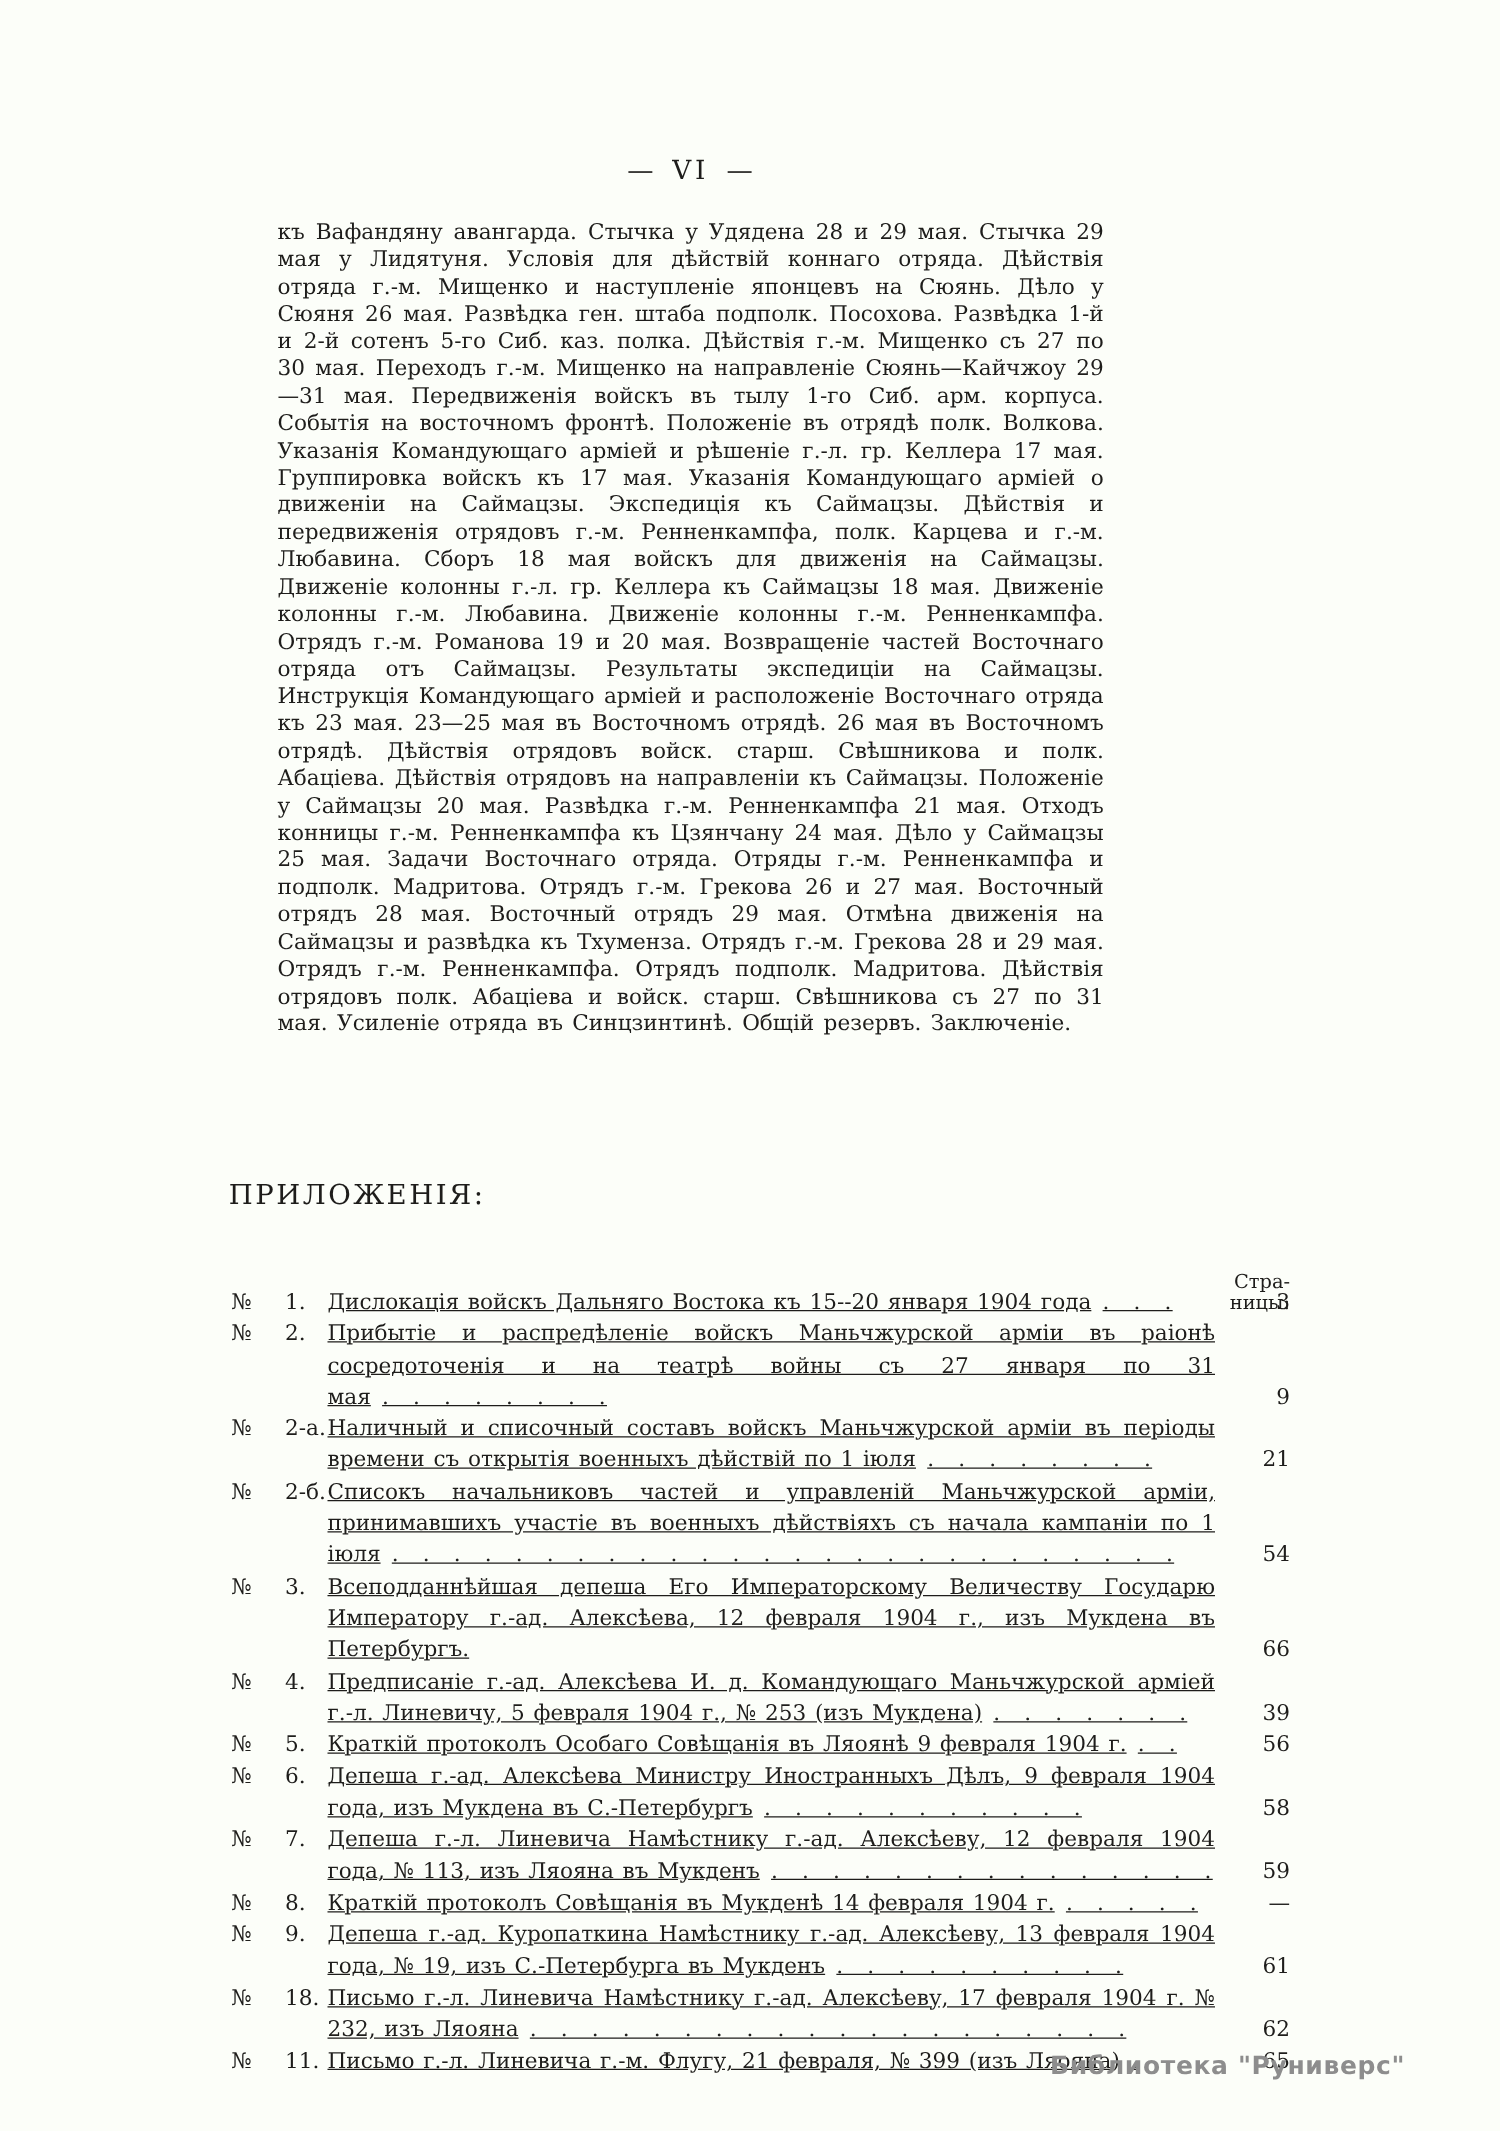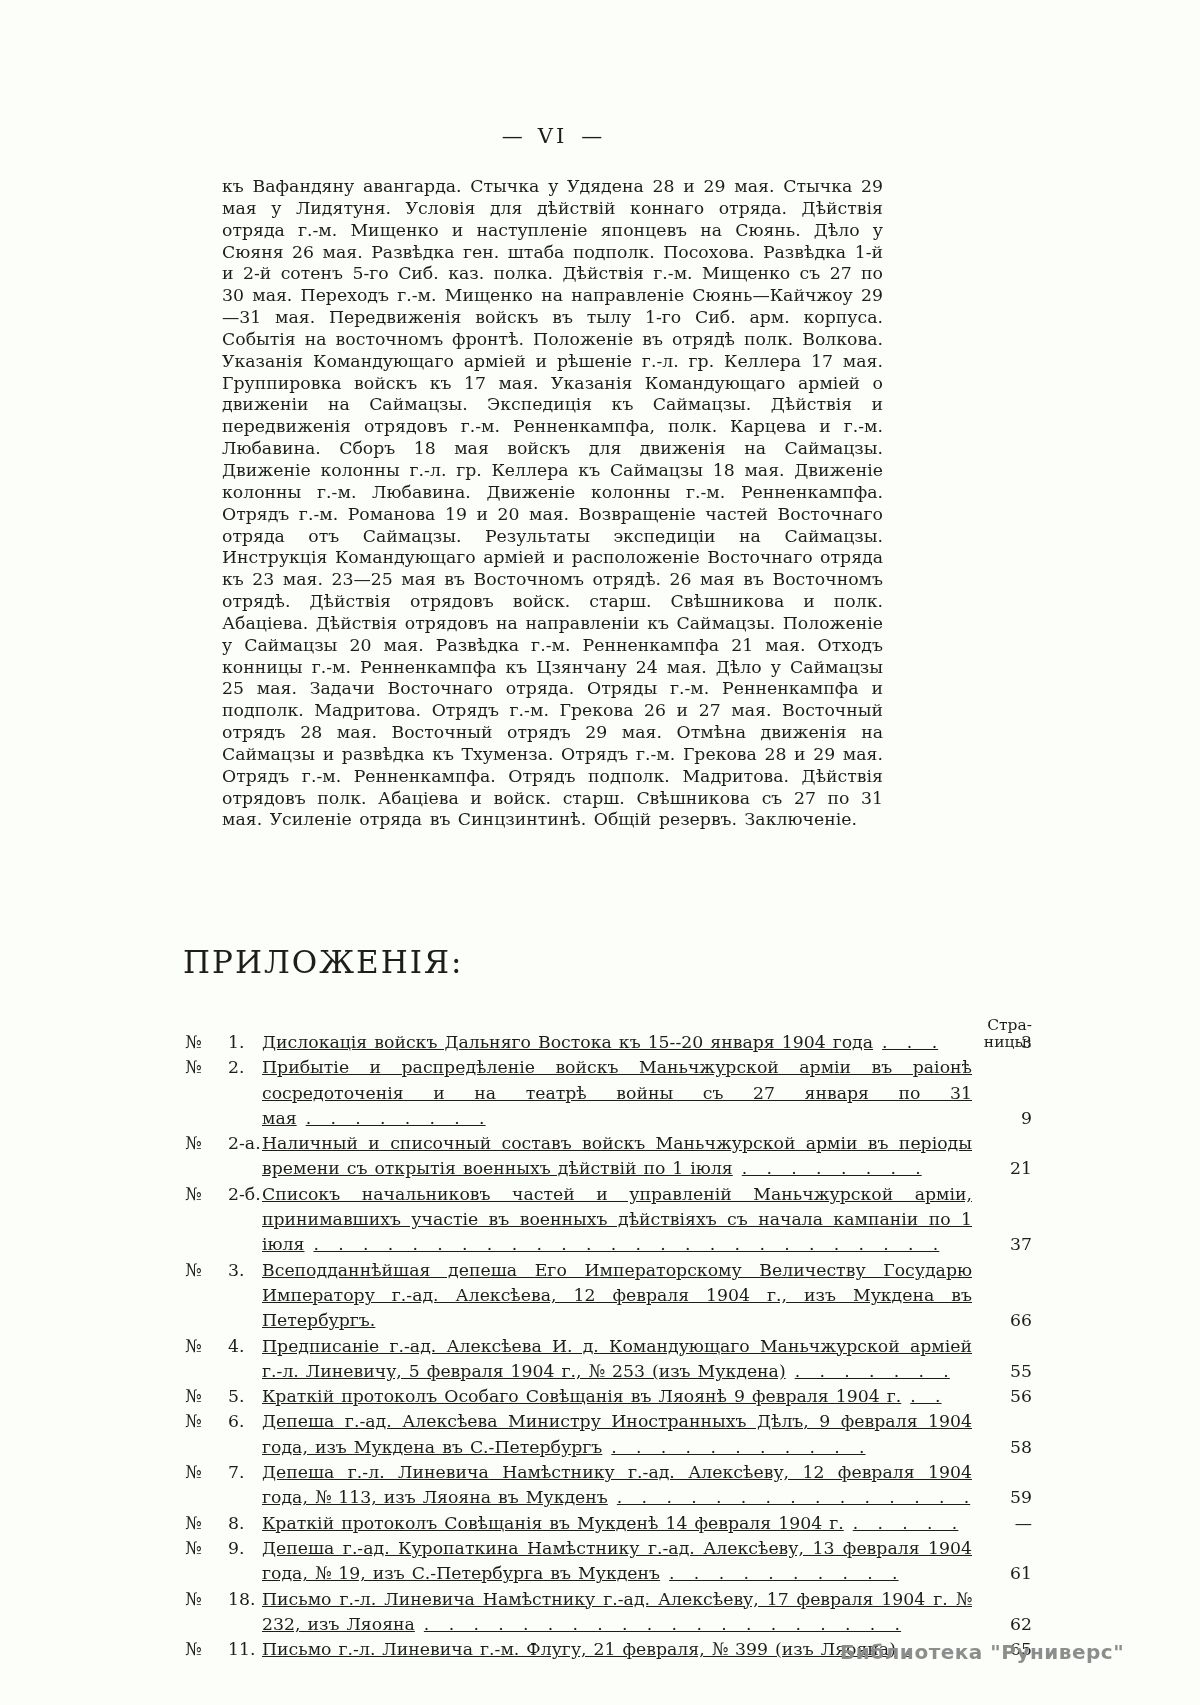--- a/index.html
+++ b/index.html
@@ -34,21 +34,21 @@
     width: 661px;
     font-size: 17.3px;
     line-height: 21.85px;
     text-align: justify;
     word-spacing: 2px;
   }
   .appendix-title {
     position: absolute;
     left: 183px;
     top: 944px;
-    font-size: 31px;
+    font-size: 22px;
     letter-spacing: 2px;
   }
   .pages-label {
     position: absolute;
     left: 952px;
     top: 1017px;
     width: 80px;
     text-align: right;
     font-size: 15.5px;
     line-height: 16.5px;
@@ -153,21 +153,21 @@
   </div>
 
   <div class="appendix-item">
     <div class="no-col">
       <span class="no-sign">№</span>
       <span class="no-num">2-б.</span>
     </div>
     <div class="text-col">
       <span>Списокъ начальниковъ частей и управленій Маньчжурской арміи, принимавшихъ участіе въ военныхъ дѣйствіяхъ съ начала кампаніи по 1 іюля</span><span class="leader">. . . . . . . . . . . . . . . . . . . . . . . . . .</span>
     </div>
-    <div class="page-col">37</div>
+    <div class="page-col">54</div>
   </div>
 
   <div class="appendix-item">
     <div class="no-col">
       <span class="no-sign">№</span>
       <span class="no-num">3.</span>
     </div>
     <div class="text-col">
       <span>Всеподданнѣйшая депеша Его Императорскому Величеству Государю Императору г.-ад. Алексѣева, 12 февраля 1904 г., изъ Мукдена въ Петербургъ.</span><span class="leader"></span>
     </div>
@@ -175,21 +175,21 @@
   </div>
 
   <div class="appendix-item">
     <div class="no-col">
       <span class="no-sign">№</span>
       <span class="no-num">4.</span>
     </div>
     <div class="text-col">
       <span>Предписаніе г.-ад. Алексѣева И. д. Командующаго Маньчжурской арміей г.-л. Линевичу, 5 февраля 1904 г., № 253 (изъ Мукдена)</span><span class="leader">. . . . . . .</span>
     </div>
-    <div class="page-col">55</div>
+    <div class="page-col">39</div>
   </div>
 
   <div class="appendix-item">
     <div class="no-col">
       <span class="no-sign">№</span>
       <span class="no-num">5.</span>
     </div>
     <div class="text-col">
       <span>Краткій протоколъ Особаго Совѣщанія въ Ляоянѣ 9 февраля 1904 г.</span><span class="leader">. .</span>
     </div>

